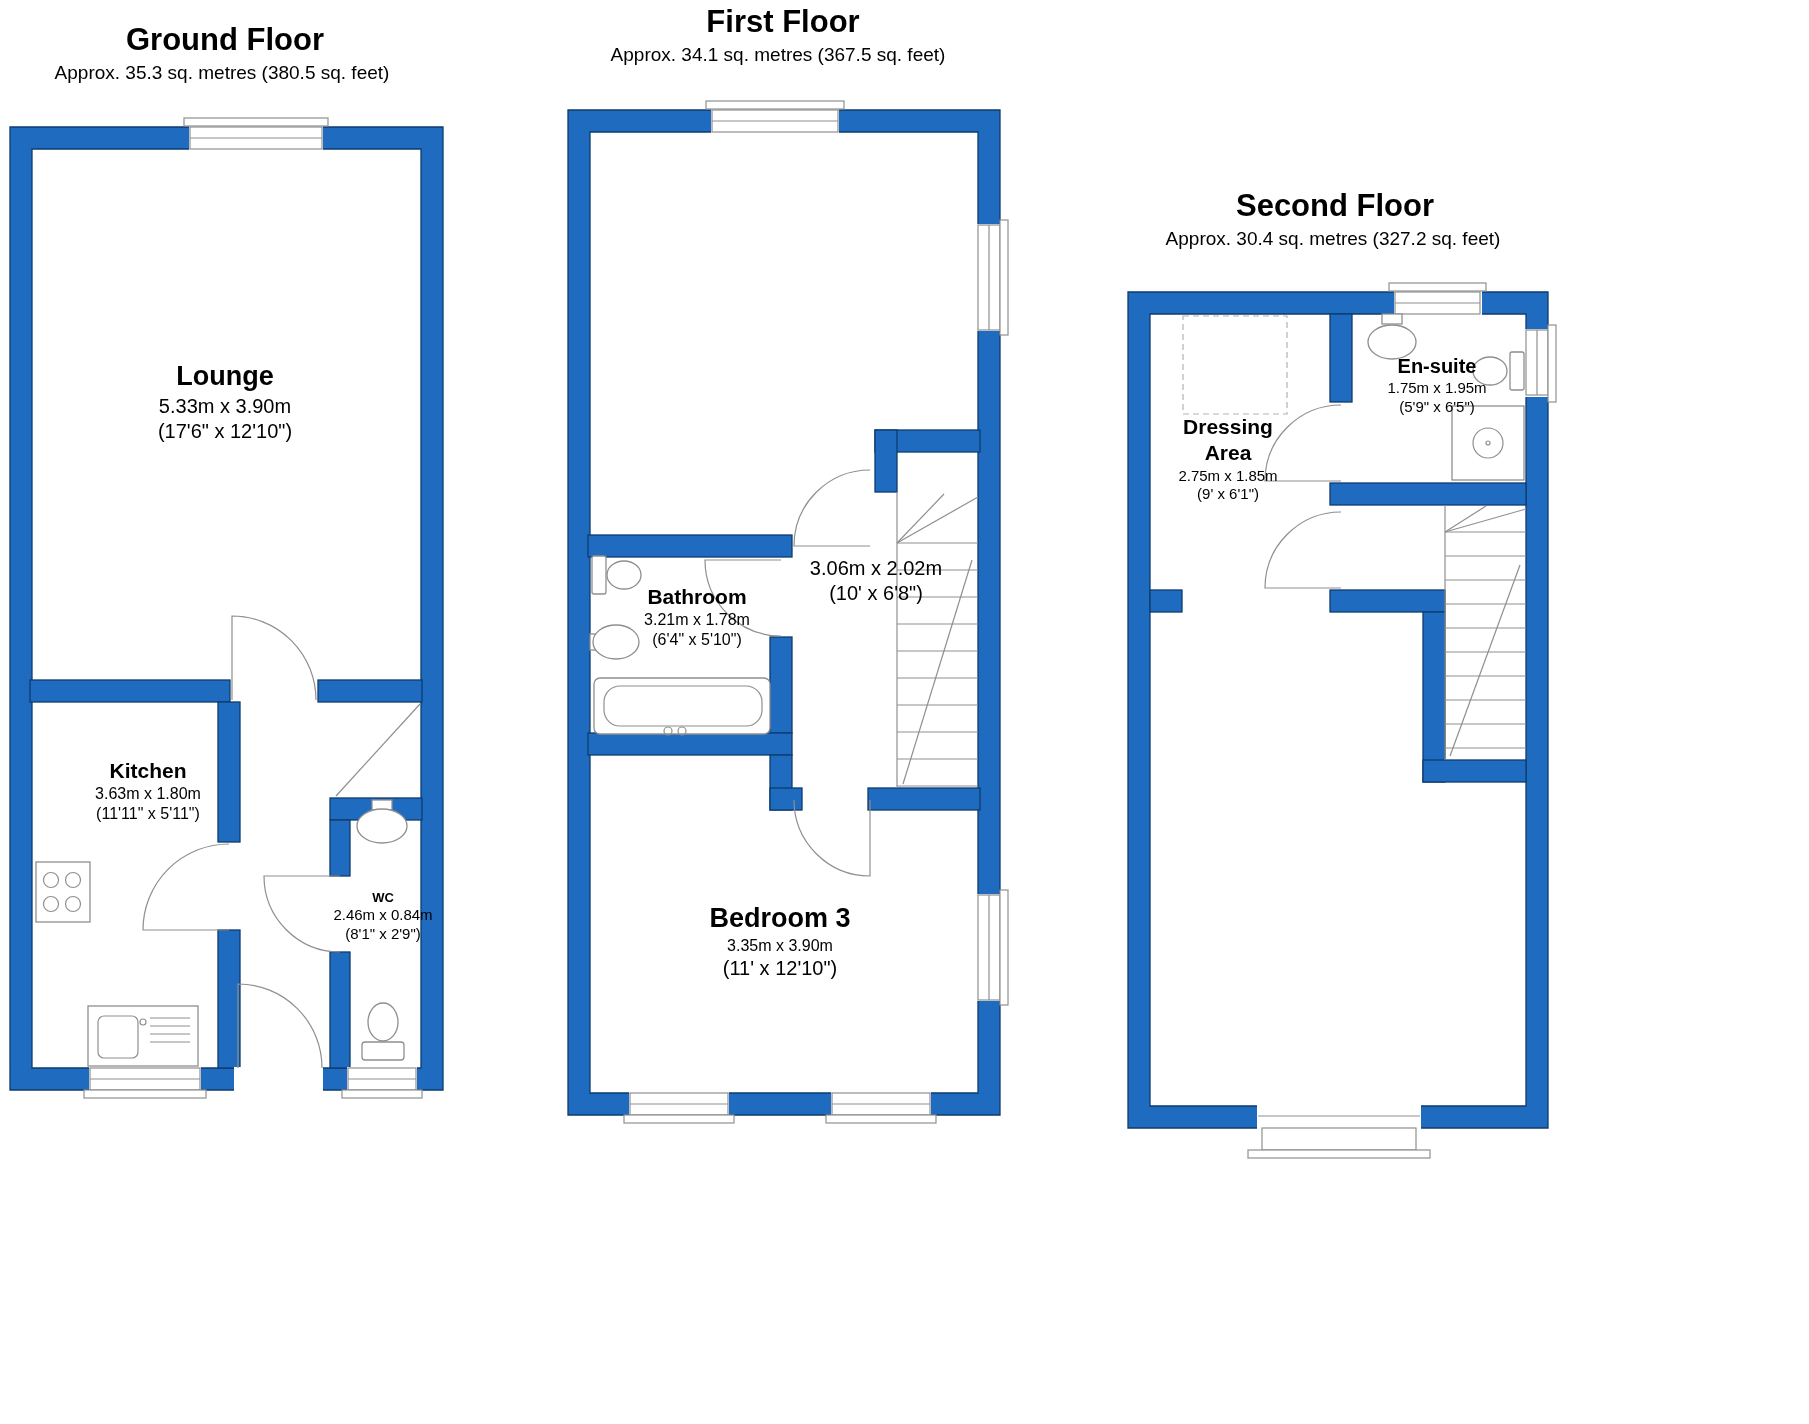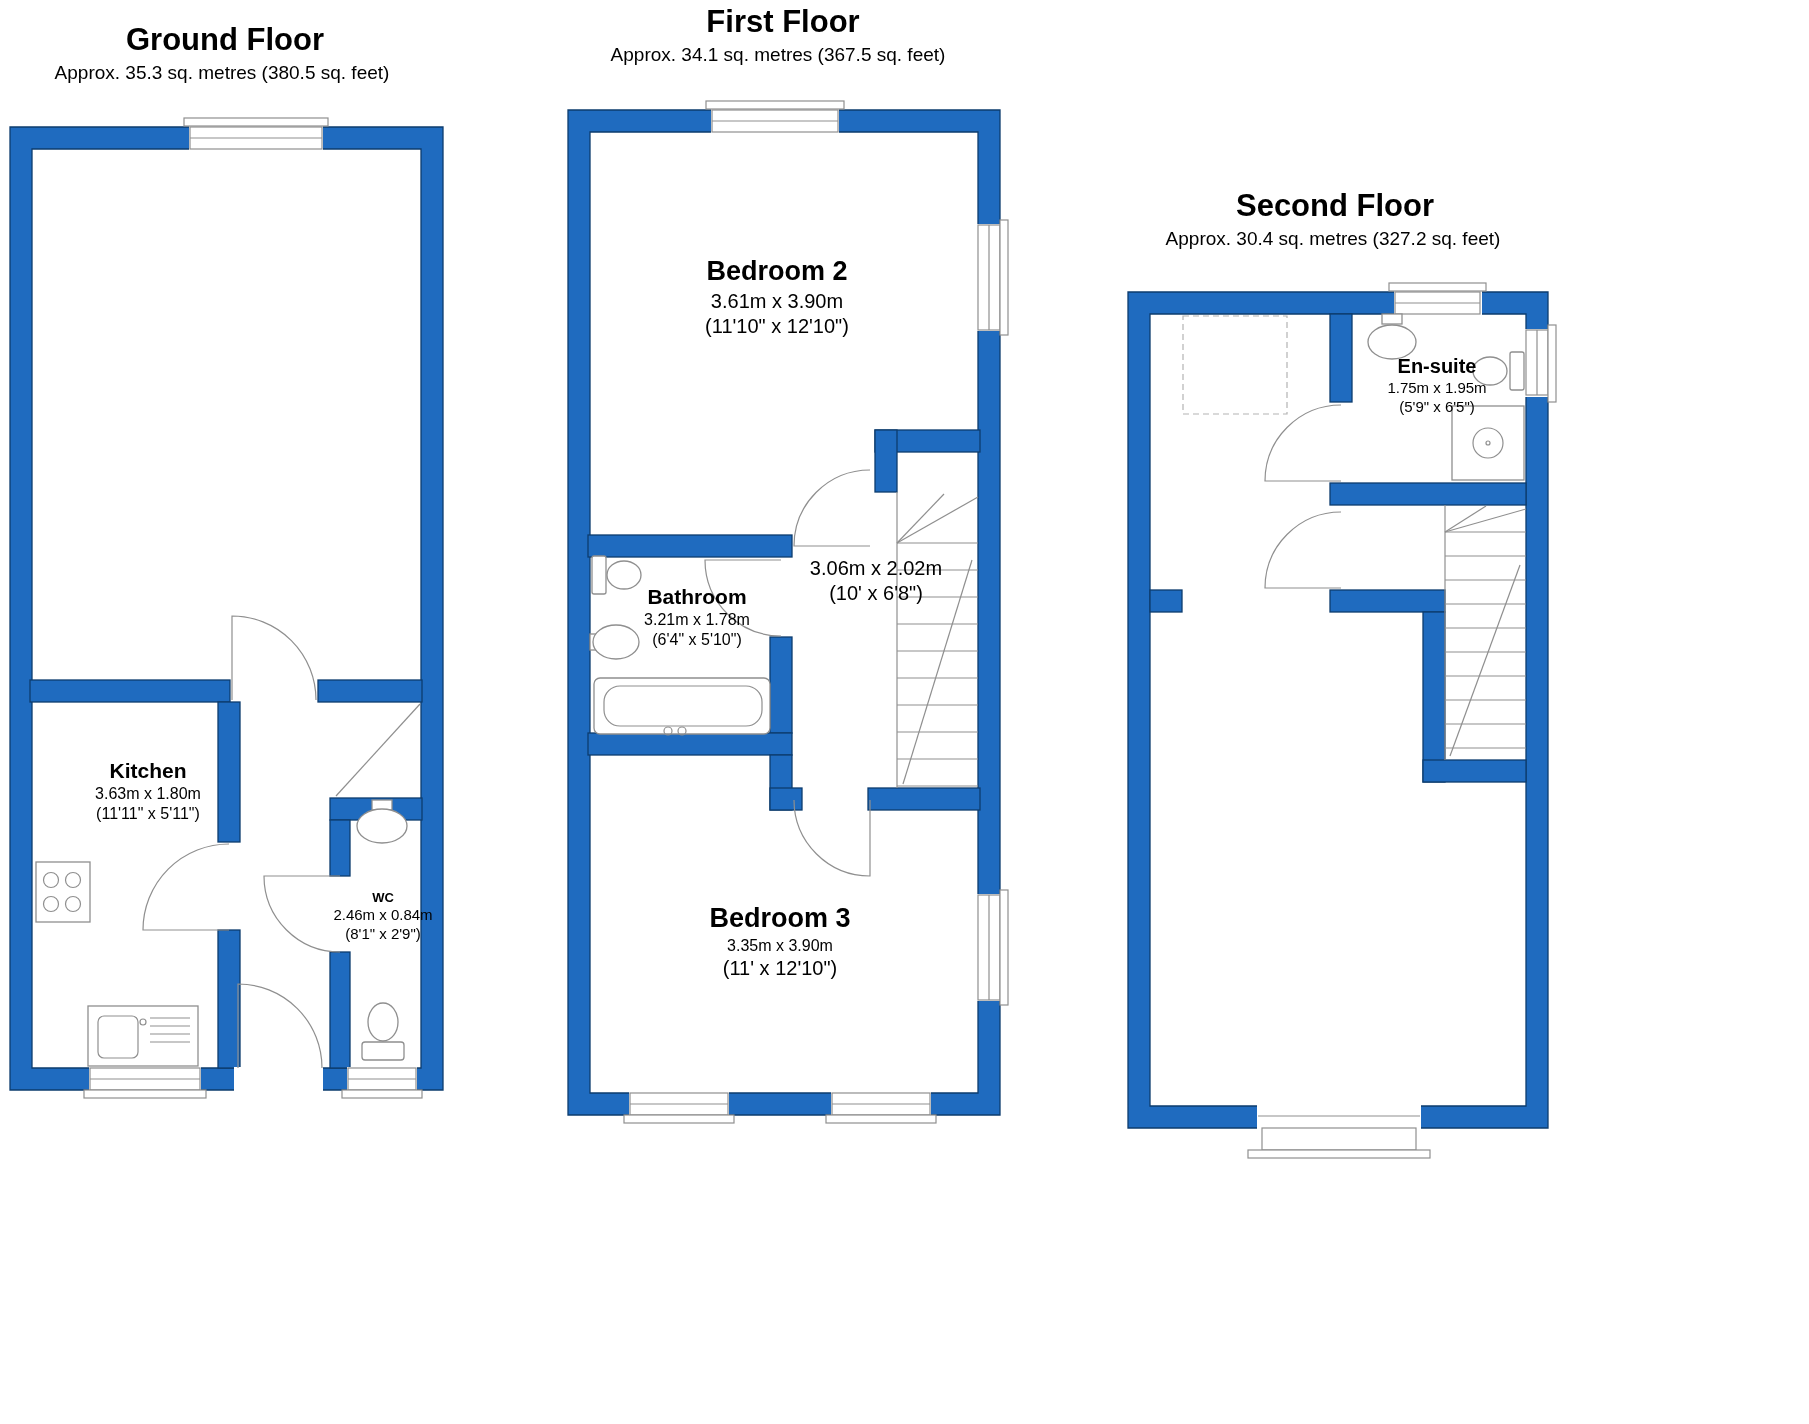--- a/index.html
+++ b/index.html
@@ -222,56 +222,61 @@
         <rect class="fixw" x="1452" y="406" width="72" height="74"></rect>
         <circle class="thin" cx="1488" cy="443" r="15"></circle>
         <circle class="thin" cx="1488" cy="443" r="2"></circle>
       </g>
     </g>
   </svg>
 
   <div class="label floor-title" style="left:225px;top:22px">Ground Floor</div>
   <div class="label floor-subtitle" style="left:222px;top:62px">Approx. 35.3 sq. metres (380.5 sq. feet)</div>
 
+  <div class="room-label" style="left:225px;top:360px">
+    <div class="rname" style="font-size:27px">Lounge</div>
+    <div style="font-size:20px">5.33m x 3.90m</div>
+    <div style="font-size:20px">(17'6" x 12'10")</div>
+  </div>
   <div class="room-label" style="left:148px;top:758px">
     <div class="rname" style="font-size:21px">Kitchen</div>
     <div style="font-size:16px">3.63m x 1.80m</div>
     <div style="font-size:16px">(11'11" x 5'11")</div>
   </div>
   <div class="room-label" style="left:383px;top:890px">
     <div class="rname" style="font-size:13px">WC</div>
     <div style="font-size:15px">2.46m x 0.84m</div>
     <div style="font-size:15px">(8'1" x 2'9")</div>
   </div>
 
   <div class="label floor-title" style="left:783px;top:4px">First Floor</div>
   <div class="label floor-subtitle" style="left:778px;top:44px">Approx. 34.1 sq. metres (367.5 sq. feet)</div>
 
-  <div class="room-label" style="left:777px;top:255px">
-    <div class="rname" style="font-size:27px">Bedroom 2</div>
-    <div style="font-size:20px">3.61m x 3.90m</div>
-    <div style="font-size:20px">(11'10" x 12'10")</div>
-  </div>
   <div class="room-label" style="left:697px;top:584px">
     <div class="rname" style="font-size:21px">Bathroom</div>
     <div style="font-size:16px">3.21m x 1.78m</div>
     <div style="font-size:16px">(6'4" x 5'10")</div>
   </div>
   <div class="room-label" style="left:876px;top:556px">
     <div style="font-size:20px">3.06m x 2.02m</div>
     <div style="font-size:20px">(10' x 6'8")</div>
   </div>
   <div class="room-label" style="left:780px;top:902px">
     <div class="rname" style="font-size:27px">Bedroom 3</div>
     <div style="font-size:16px">3.35m x 3.90m</div>
     <div style="font-size:20px">(11' x 12'10")</div>
   </div>
 
   <div class="label floor-title" style="left:1335px;top:188px">Second Floor</div>
   <div class="label floor-subtitle" style="left:1333px;top:228px">Approx. 30.4 sq. metres (327.2 sq. feet)</div>
 
+  <div class="room-label" style="left:1228px;top:414px;white-space:normal;width:130px">
+    <div class="rname" style="font-size:21px">Dressing Area</div>
+    <div style="font-size:15px;white-space:nowrap">2.75m x 1.85m</div>
+    <div style="font-size:15px;white-space:nowrap">(9' x 6'1")</div>
+  </div>
   <div class="room-label" style="left:1437px;top:354px">
     <div class="rname" style="font-size:20px">En-suite</div>
     <div style="font-size:15px">1.75m x 1.95m</div>
     <div style="font-size:15px">(5'9" x 6'5")</div>
   </div>
 
 </div>
 
 </body></html>

